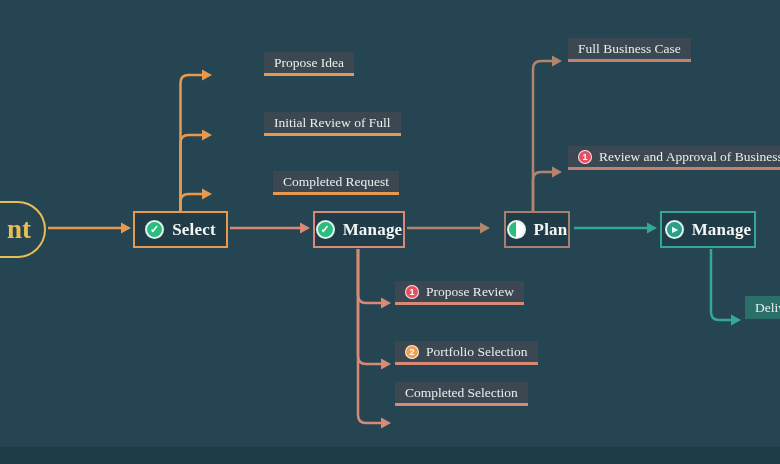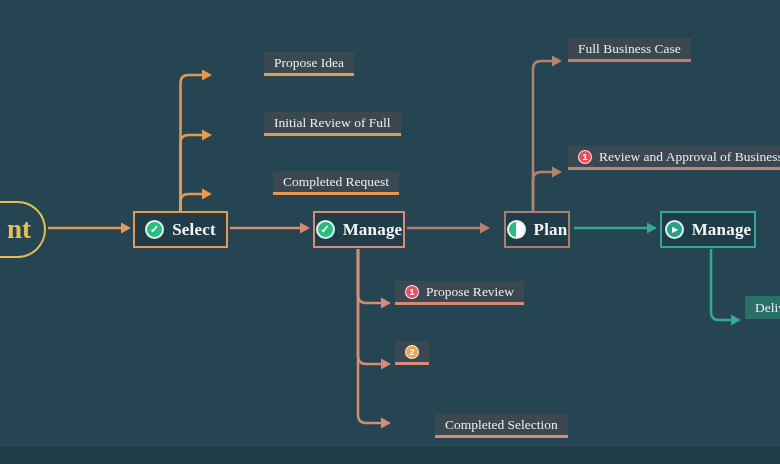--- a/index.html
+++ b/index.html
@@ -45,21 +45,21 @@
     position:absolute;height:24px;box-sizing:border-box;white-space:nowrap;
     background:var(--leaf-bg);border-bottom:3px solid var(--salmon);
     display:flex;align-items:center;gap:7px;padding:0 10px;
     color:var(--leaf-text);font-size:13.5px;
   }
   .leaf.u-orange{border-bottom-color:var(--orange);margin-left:48px;}
   .leaf.u-salmon{border-bottom-color:var(--salmon);}
   .leaf.u-plan{border-bottom-color:var(--plan-underline);}
   .leaf.deliver{left:745px;top:296px;height:23px;background:var(--deliver-bg);border-bottom:none;width:70px;}
   .l-propose{left:216px;top:52px;} .l-initial{left:216px;top:112px;} .l-creq{left:225px;top:171px;}
-  .l-rreview{left:395px;top:281px;} .l-portfolio{left:395px;top:341px;} .l-csel{left:395px;top:414px;margin-left:40px;}
+  .l-rreview{left:395px;top:281px;} .l-portfolio{left:395px;top:341px;} .l-csel{left:395px;top:382px;}
   .l-fbc{left:568px;top:38px;} .l-raa{left:568px;top:146px;}
 
   .badge{width:14px;height:14px;box-sizing:border-box;border-radius:50%;flex:0 0 auto;
     border:1px solid rgba(255,255,255,.85);color:#fff;
     font:bold 9px "Liberation Sans",sans-serif;
     display:flex;align-items:center;justify-content:center;}
   .badge-red{background:var(--red-badge);}
   .badge-orange{background:var(--orange-badge);}
 </style>
 </head>
@@ -128,20 +128,21 @@
 <div class="leaf u-orange l-creq">
   <span>Completed Request</span>
 </div>
 
 <div class="leaf u-salmon l-rreview">
   <span class="badge badge-red">1</span>
   <span>Propose Review</span>
 </div>
 <div class="leaf u-salmon l-portfolio">
   <span class="badge badge-orange">2</span>
+  <span>Portfolio Selection</span>
 </div>
 <div class="leaf u-salmon l-csel">
   <span>Completed Selection</span>
 </div>
 
 <div class="leaf u-plan l-fbc">
   <span>Full Business Case</span>
 </div>
 <div class="leaf u-plan l-raa">
   <span class="badge badge-red">1</span>

